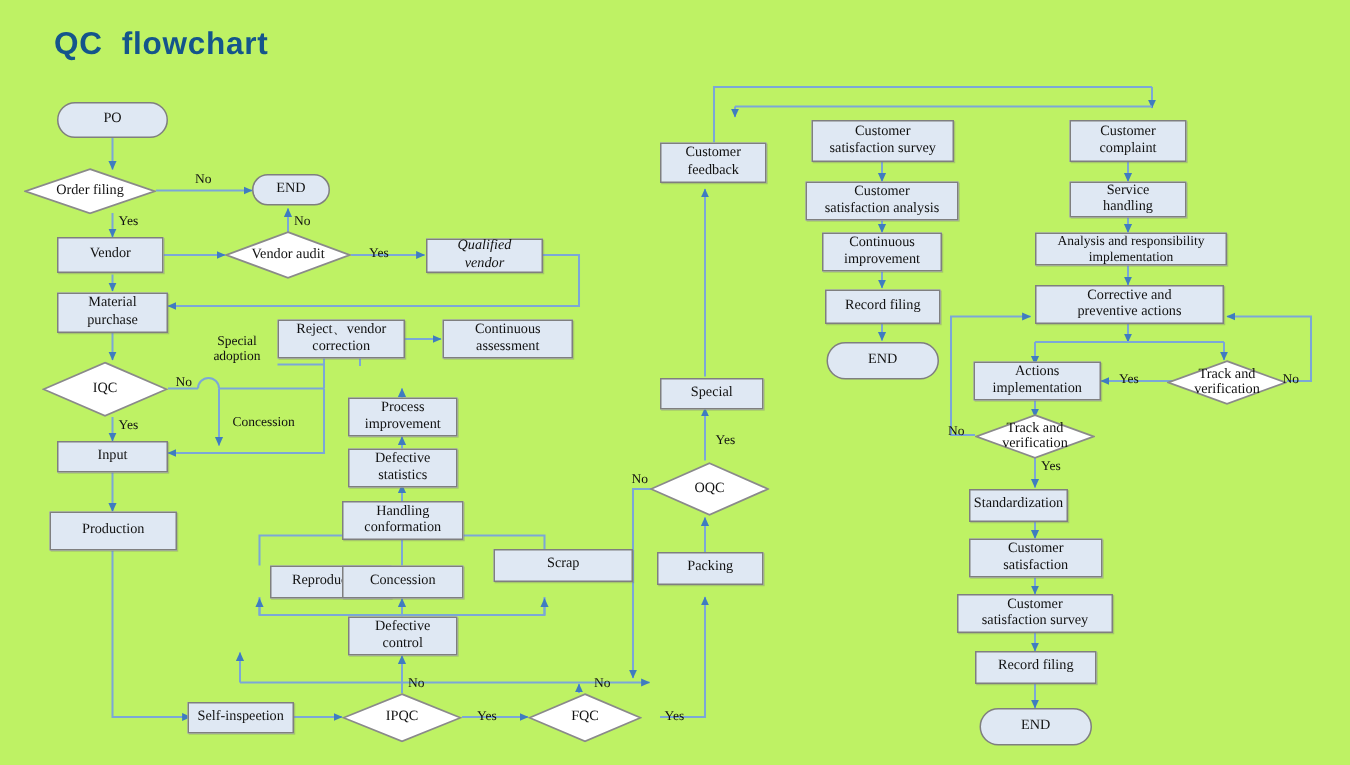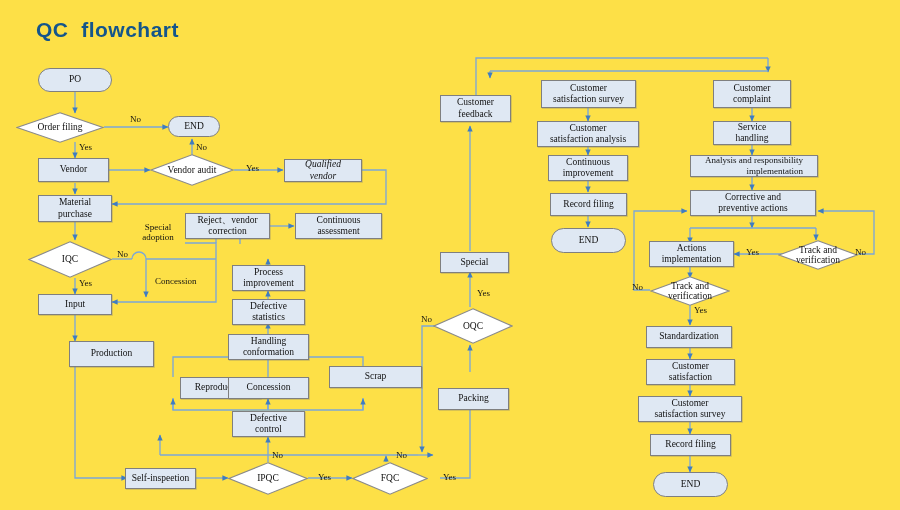--- a/index.html
+++ b/index.html
@@ -10,21 +10,21 @@
   body {
     width: 900px;
     height: 510px;
     overflow: hidden;
     font-family: "Liberation Serif", "DejaVu Serif", serif;
   }
   #canvas {
     position: relative;
     width: 900px;
     height: 510px;
-    background: #fde047;
+    background: #bef264;
   }
   #title {
     position: absolute;
     left: 36px;
     top: 18px;
     font-family: "Liberation Sans", "DejaVu Sans", sans-serif;
     font-weight: bold;
     font-size: 21px;
     color: #14558b;
     letter-spacing: 0.5px;
@@ -243,21 +243,21 @@
     <svg class="dshape" viewBox="0 0 84 37" preserveAspectRatio="none">
       <polygon points="42,0.8 83,18.5 42,36.2 1,18.5" fill="#ffffff" stroke="#8a8a8a" stroke-width="1.2"></polygon>
     </svg>
     <span class="dlabel">IQC</span>
   </div>
 
   <div class="node rect" style="left:38px; top:294px; width:74px; height:21px;">
     <span>Input</span>
   </div>
 
-  <div class="node rect" style="left:33px; top:341px; width:85px; height:26px;margin-left:36px;">
+  <div class="node rect" style="left:33px; top:341px; width:85px; height:26px;">
     <span>Production</span>
   </div>
 
   <div class="node rect" style="left:232px; top:265px; width:73px; height:26px; white-space:pre-line;">
     <span style="white-space:pre-line;">Process
 improvement</span>
   </div>
 
   <div class="node rect" style="left:232px; top:299px; width:73px; height:26px; white-space:pre-line;">
     <span style="white-space:pre-line;">Defective
@@ -297,21 +297,21 @@
     <span class="dlabel">IPQC</span>
   </div>
 
   <div class="node diamond" style="left:352px; top:462px; width:76px; height:33px;justify-content:center;">
     <svg class="dshape" viewBox="0 0 76 33" preserveAspectRatio="none">
       <polygon points="38,0.8 75,16.5 38,32.2 1,16.5" fill="#ffffff" stroke="#8a8a8a" stroke-width="1.2"></polygon>
     </svg>
     <span class="dlabel">FQC</span>
   </div>
 
-  <div class="node rect" style="left:438px; top:388px; width:71px; height:22px;text-align:center;">
+  <div class="node rect" style="left:438px; top:368px; width:71px; height:22px;text-align:center;">
     <span>Packing</span>
   </div>
 
   <div class="node diamond" style="left:433px; top:308px; width:80px; height:36px;text-align:center;">
     <svg class="dshape" viewBox="0 0 80 36" preserveAspectRatio="none">
       <polygon points="40,0.8 79,18 40,35.2 1,18" fill="#ffffff" stroke="#8a8a8a" stroke-width="1.2"></polygon>
     </svg>
     <span class="dlabel">OQC</span>
   </div>
 
@@ -351,21 +351,21 @@
     <span style="white-space:pre-line;">Customer
 complaint</span>
   </div>
 
   <div class="node rect" style="left:713px; top:121px; width:78px; height:24px; white-space:pre-line;">
     <span style="white-space:pre-line;">Service
 handling</span>
   </div>
 
   <div class="node rect" style="left:690px; top:155px; width:128px; height:22px; white-space:pre-line; font-size:9px;">
-    <span style="white-space:pre-line;text-align:right;">Analysis and responsibility
+    <span style="white-space:pre-line;">Analysis and responsibility
 implementation</span>
   </div>
 
   <div class="node rect" style="left:690px; top:190px; width:126px; height:26px; white-space:pre-line;">
     <span style="white-space:pre-line;">Corrective and
 preventive actions</span>
   </div>
 
   <div class="node rect" style="left:649px; top:241px; width:85px; height:26px; white-space:pre-line;">
     <span style="white-space:pre-line;">Actions
@@ -381,21 +381,21 @@
   </div>
 
   <div class="node diamond" style="left:650px; top:276px; width:80px; height:30px;">
     <svg class="dshape" viewBox="0 0 80 30" preserveAspectRatio="none">
       <polygon points="40,0.8 79,15 40,29.2 1,15" fill="#ffffff" stroke="#8a8a8a" stroke-width="1.2"></polygon>
     </svg>
     <span class="dlabel" style="white-space:pre-line;">Track and
 verification</span>
   </div>
 
-  <div class="node rect" style="left:646px; top:326px; width:86px; height:22px;">
+  <div class="node rect" style="left:646px; top:326px; width:66px; height:22px;">
     <span>Standardization</span>
   </div>
 
   <div class="node rect" style="left:646px; top:359px; width:89px; height:26px; white-space:pre-line;">
     <span style="white-space:pre-line;">Customer
 satisfaction</span>
   </div>
 
   <div class="node rect" style="left:638px; top:396px; width:104px; height:26px; white-space:pre-line;">
     <span style="white-space:pre-line;">Customer

